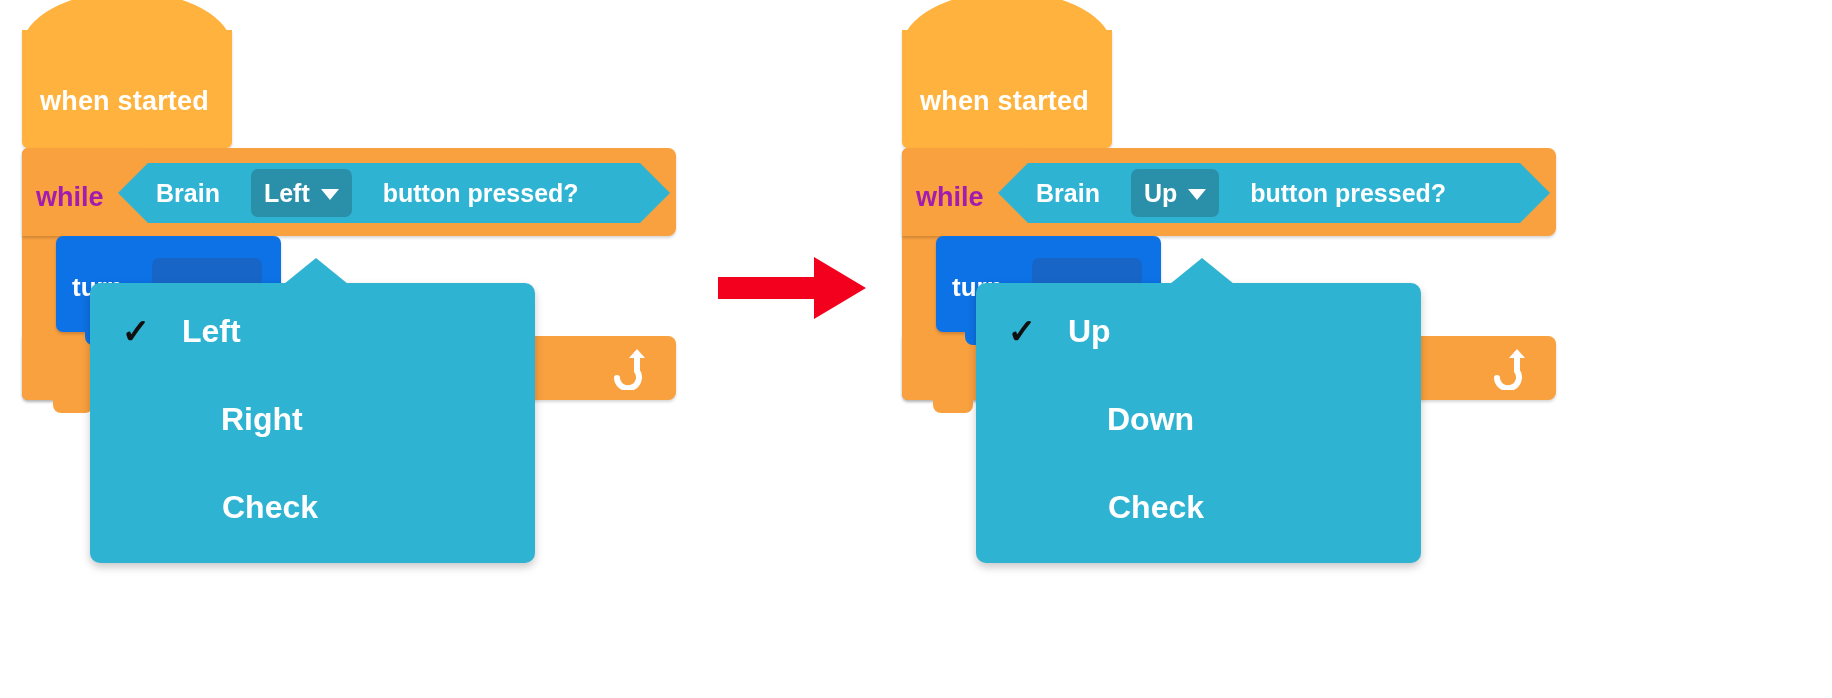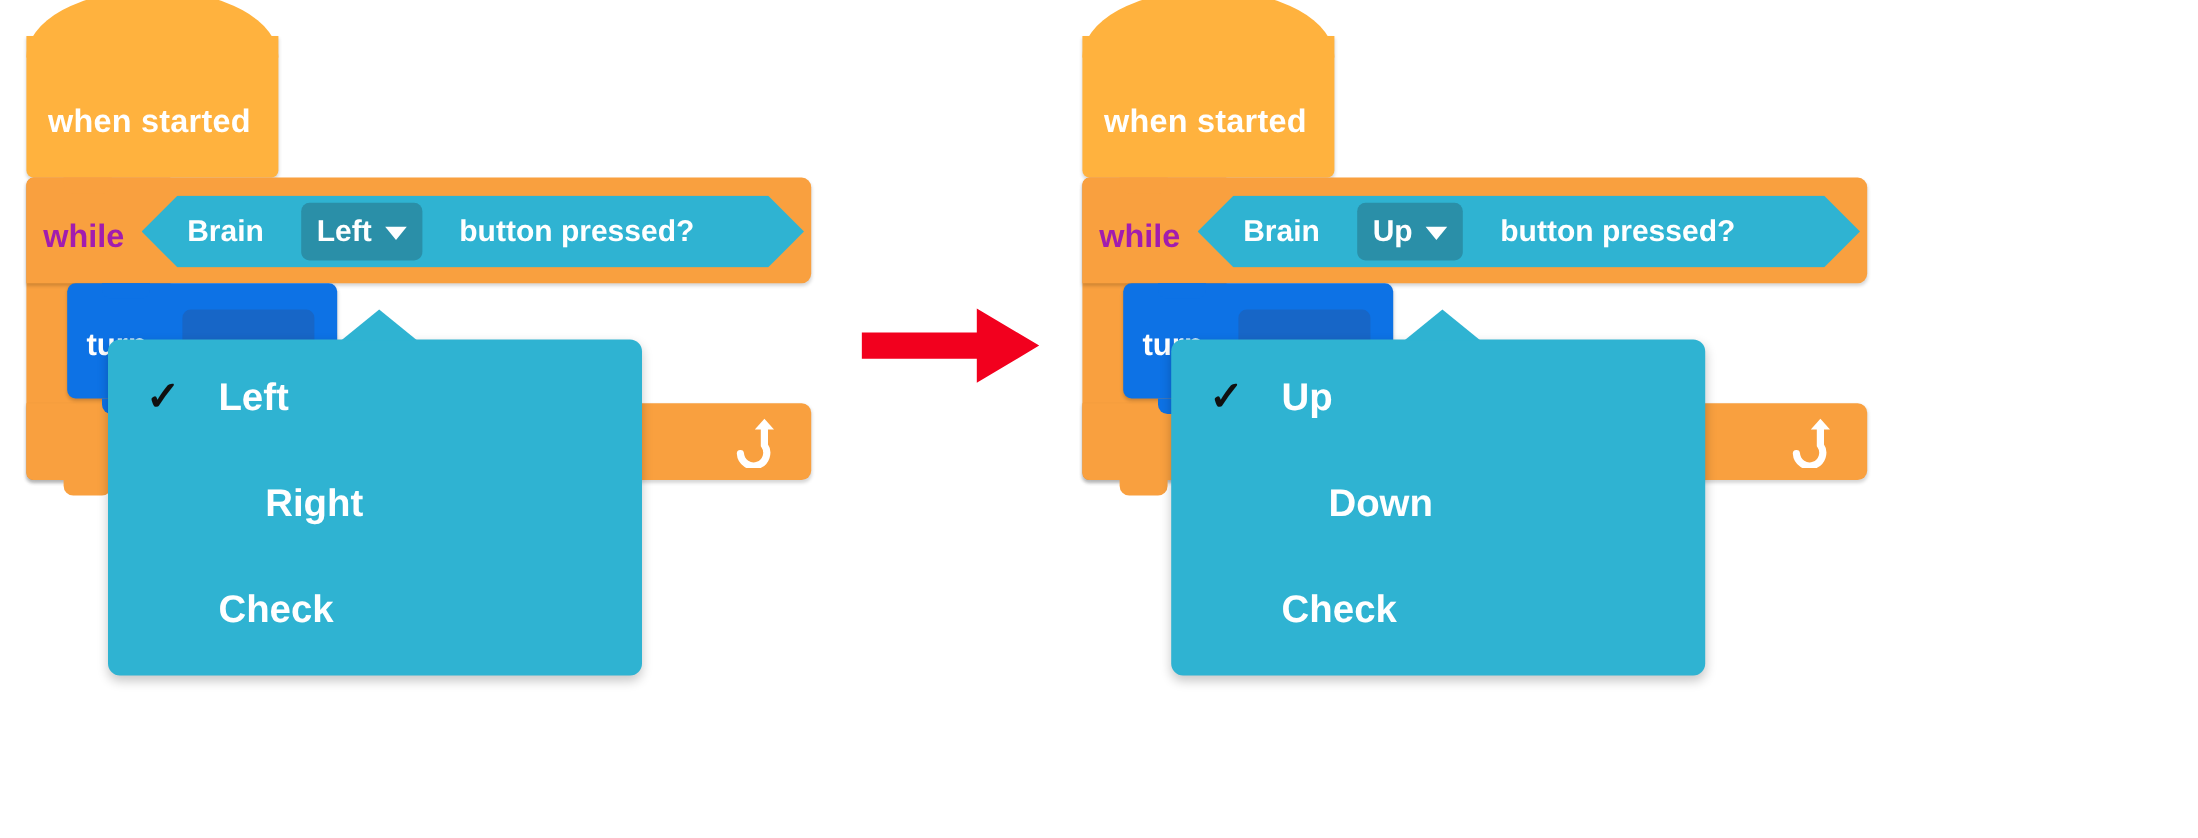--- a/index.html
+++ b/index.html
@@ -265,21 +265,21 @@
     position: absolute;
     left: 0;
     width: 100%;
     height: 88px;
     display: flex;
     align-items: center;
     box-sizing: border-box;
   }
   .dd-item-0 { top: 4px; }
   .dd-item-1 { top: 92px; margin-left: 39px; }
-  .dd-item-2 { top: 180px; }
+  .dd-item-2 { top: 180px; padding-left: 40px; }
 
   .dd-check {
     width: 92px;
     text-align: center;
     font-size: 34px;
     font-weight: 700;
     color: #101010;
     line-height: 1;
     flex: 0 0 92px;
   }

